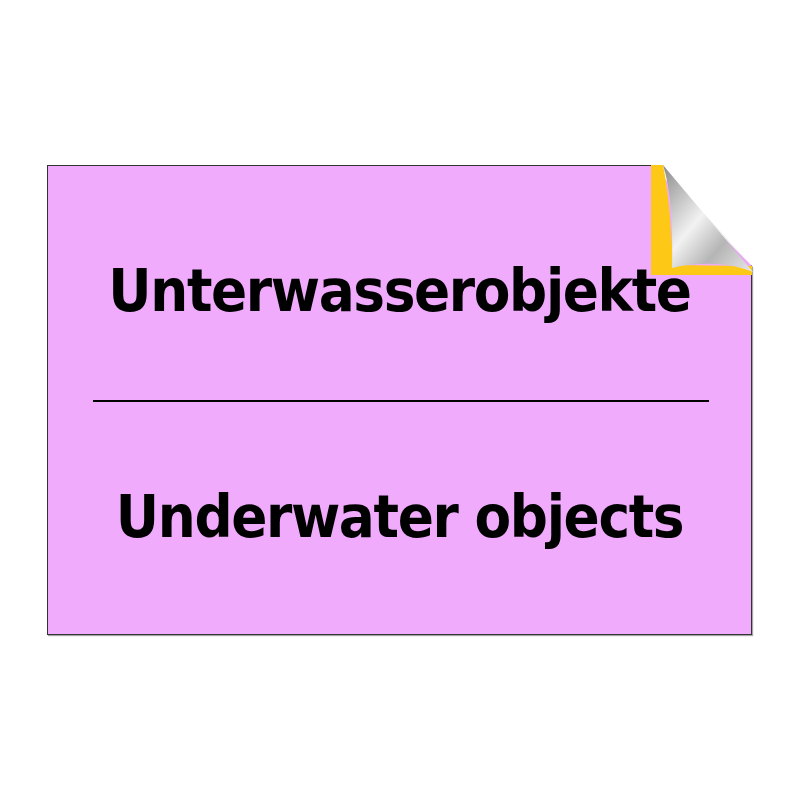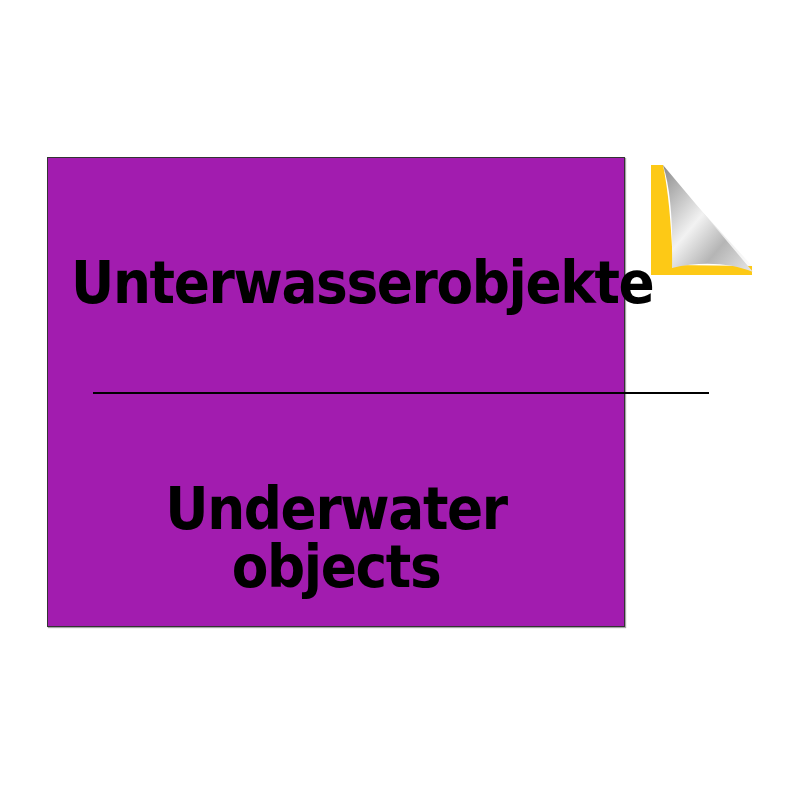--- a/index.html
+++ b/index.html
@@ -1,19 +1,19 @@
 <!DOCTYPE html>
 <html><head>
 <meta charset="utf-8">
 <style>
   html, body { margin:0; padding:0; background:#ffffff; }
   body { width:800px; height:800px; position:relative; overflow:hidden; }
   .sign {
-    position:absolute; left:47px; top:157px; width:578px; height:470px;
-    background:#a21caf; border:1px solid #333; box-sizing:border-box;
+    position:absolute; left:47px; top:165px; width:705px; height:470px;
+    background:#f0abfc; border:1px solid #333; box-sizing:border-box;
     box-shadow: 1px 1px 1px rgba(0,0,0,0.35);
   }
   .text {
     position:absolute; left:0; width:100%; text-align:center;
     font-family:"DejaVu Sans", sans-serif; font-weight:bold; color:#000;
     font-size:58px; letter-spacing:-1.5px; line-height:1;
     transform: scaleX(0.92);
   }
   .line1 { top:96px; }
   .line2 { top:322px; }

